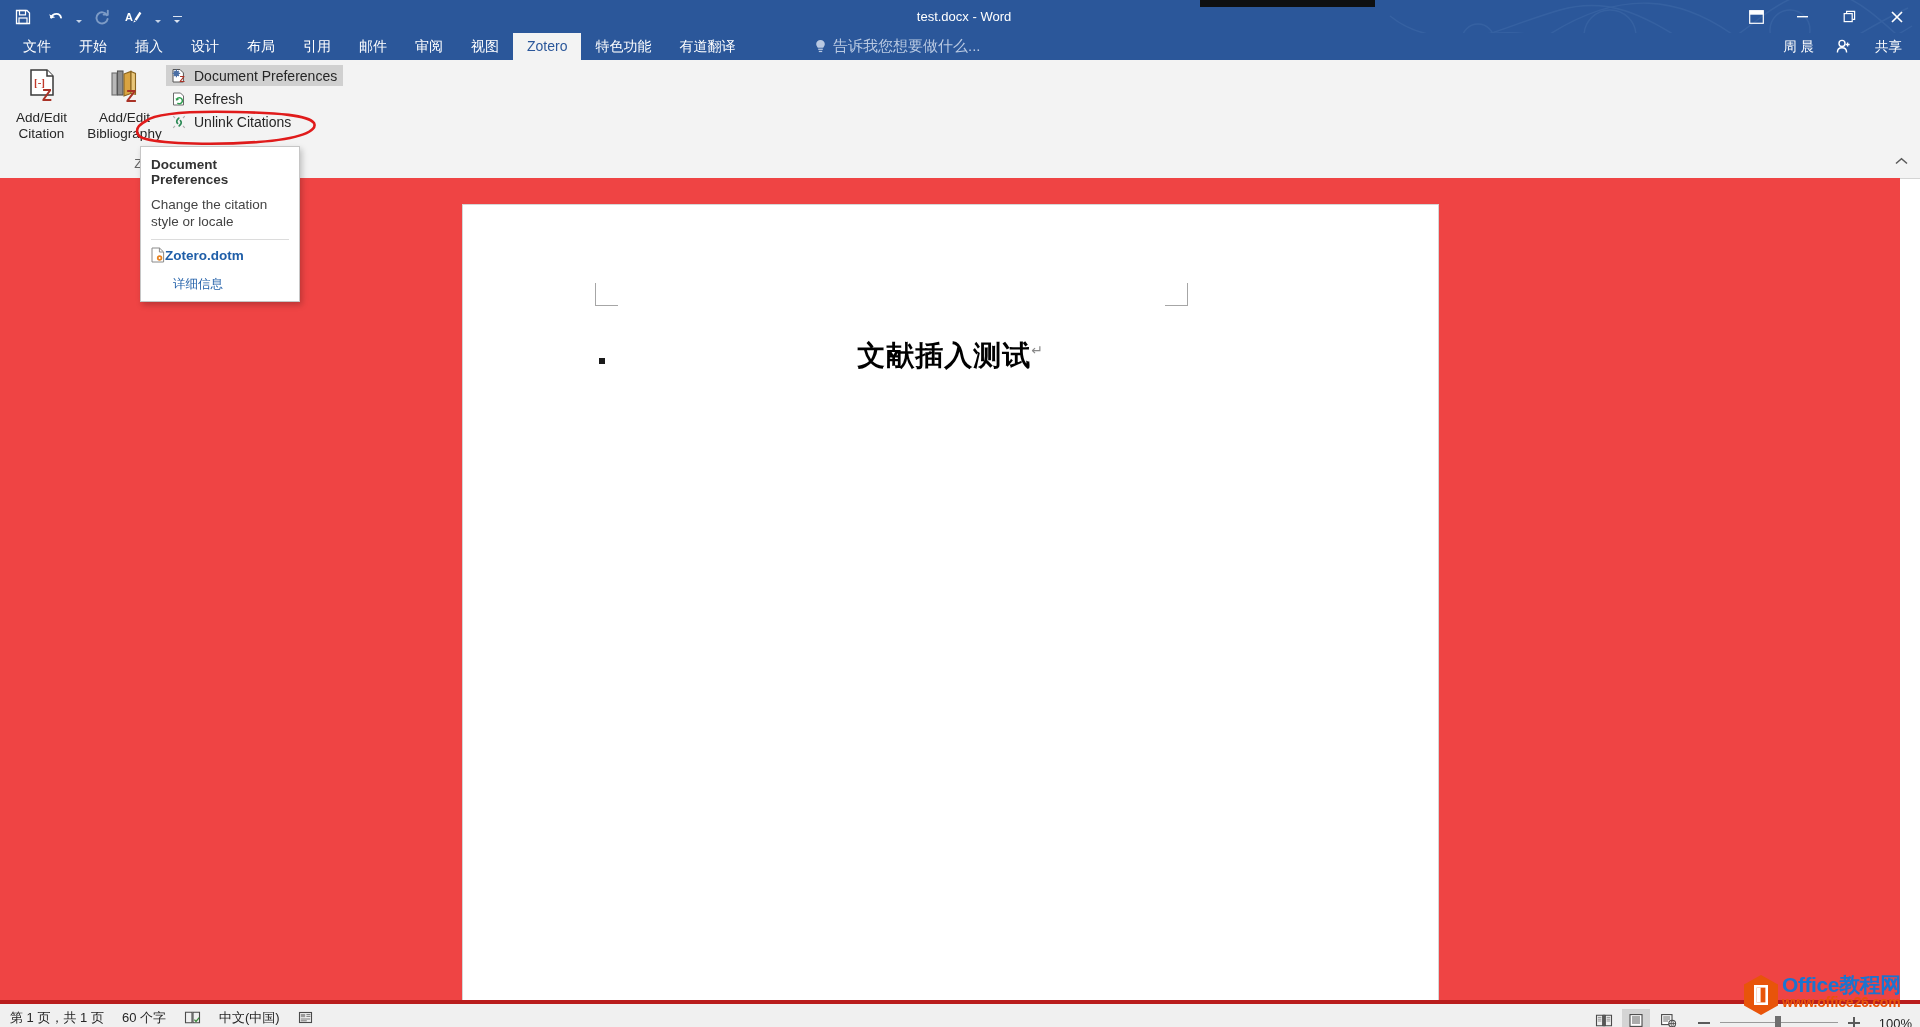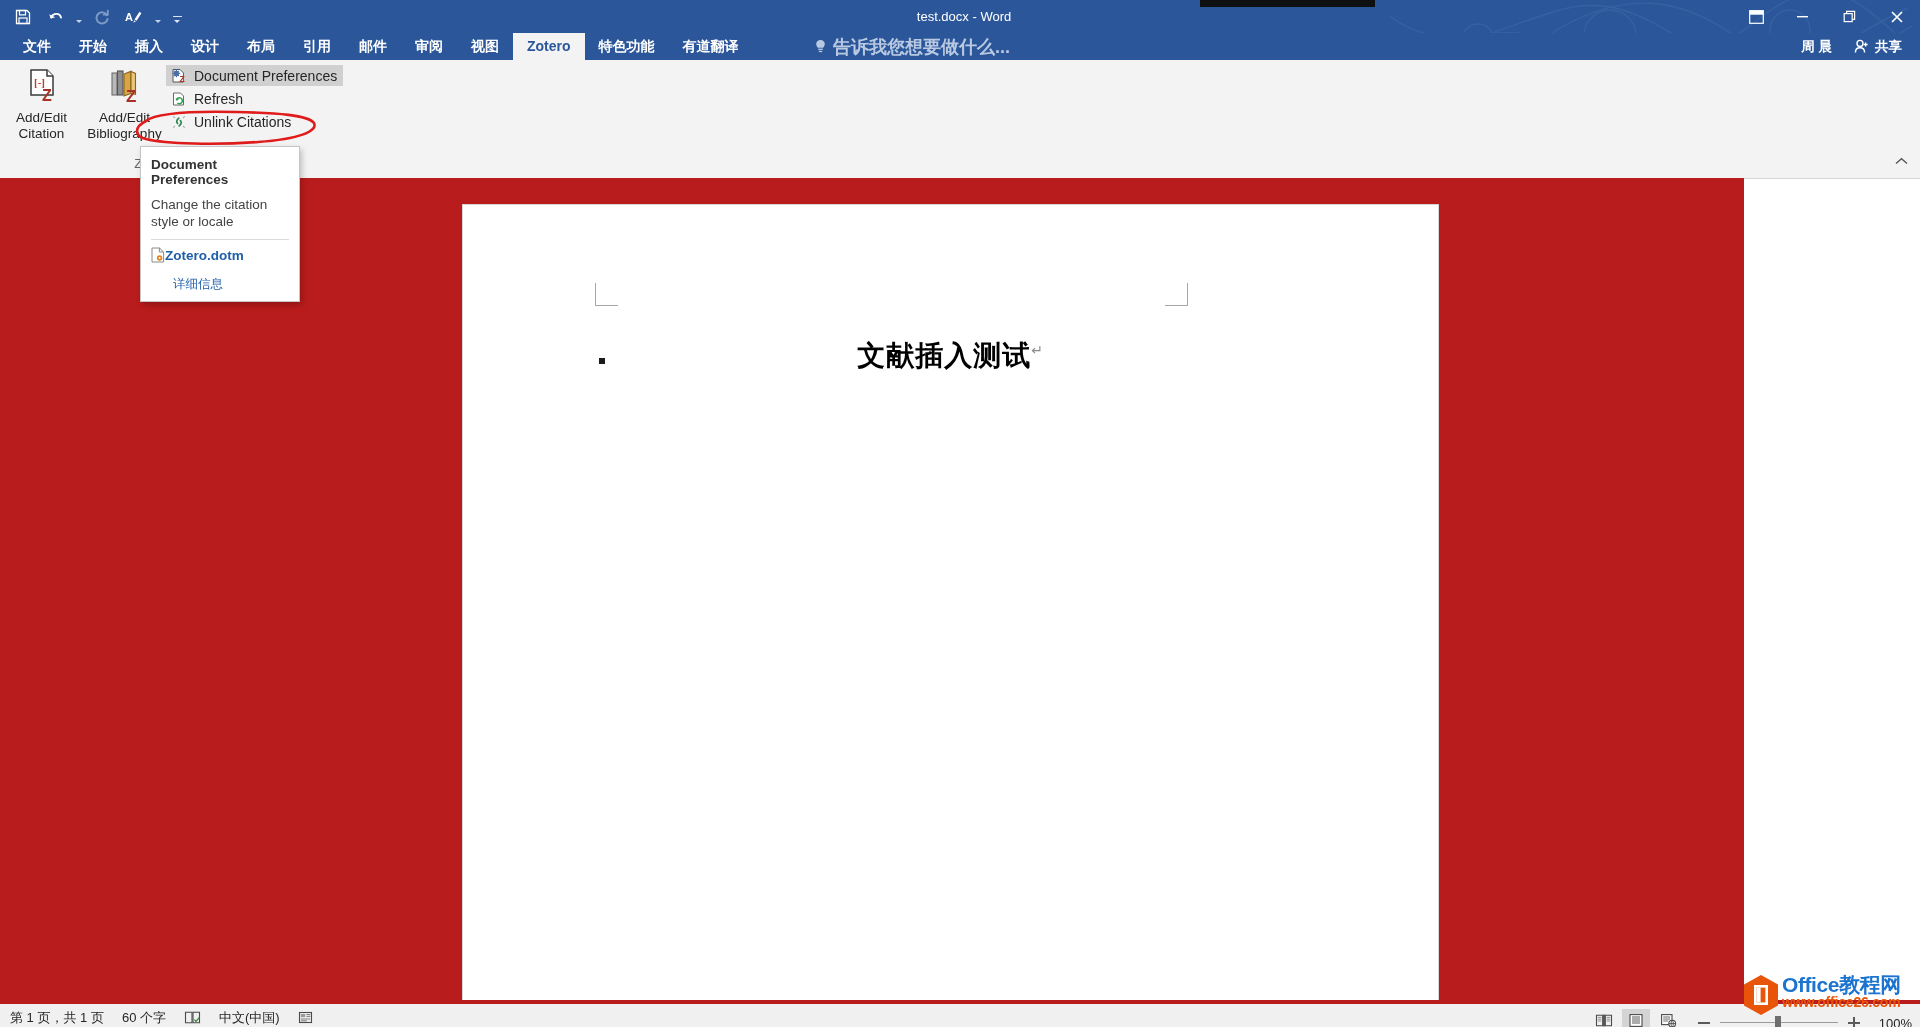--- a/index.html
+++ b/index.html
@@ -49,39 +49,38 @@
   .win-btn{
     width:47px;height:33px;display:flex;align-items:center;justify-content:center;
     color:#ffffff;font-size:15px;cursor:default;
   }
   .win-btn.ribbon-opt{width:46px;}
 
   
   .tabstrip{
     position:absolute;left:0;top:33px;width:1920px;height:27px;
     background:#2b579a;
-    font-weight:bold;
   }
   .tabs{position:absolute;left:9px;top:0;height:27px;display:flex;align-items:stretch;}
   .tab{
     padding:0 14px;height:27px;line-height:27px;color:#ffffff;font-size:14px;
     cursor:default;white-space:nowrap;
   }
   .tab.active{background:#f3f3f3;color:#2b579a;}
   .tellme{
     position:absolute;left:814px;top:0;height:27px;display:flex;align-items:center;gap:6px;
-    color:#b9c9e2;font-size:18px;
+    color:#b9c9e2;font-size:15px;
   }
   .bulb{width:13px;height:15px;display:block;}
   .tb-right{
     position:absolute;right:12px;top:0;height:27px;display:flex;align-items:center;gap:16px;
     color:#ffffff;font-size:13.5px;
   }
   .user{display:flex;align-items:center;gap:6px;}
-  .share{display:flex;align-items:center;gap:6px;padding:2px 6px;cursor:default;}
+  .share{display:flex;align-items:center;gap:24px;padding:2px 6px;cursor:default;}
 
   
   .ribbon{
     position:absolute;left:0;top:60px;width:1920px;height:118px;
     background:#f3f3f3;border-bottom:1px solid #d4d4d4;
   }
   .grp{position:absolute;left:0;top:0;height:117px;}
   .grp-body{position:absolute;left:0;top:0;height:96px;display:flex;align-items:flex-start;}
   .grp-label{
     position:absolute;left:0;top:96px;width:100%;text-align:center;
@@ -120,21 +119,21 @@
   }
   .tip-title{font-size:13.5px;font-weight:bold;color:#333333;margin-bottom:9px;}
   .tip-desc{font-size:13.5px;color:#444444;line-height:17px;}
   .tip-sep{height:1px;background:#dcdcdc;margin:9px 0 7px 0;}
   .tip-file{display:flex;align-items:center;}
   .tip-file-name{font-size:13.5px;font-weight:bold;color:#1f5ea8;}
   .tip-more{font-size:12.5px;color:#1f5ea8;margin:13px 0 0 22px;cursor:default;}
 
   
   .canvas{
-    position:absolute;left:0;top:178px;width:1744px;height:822px;background:#b91c1c;
+    position:absolute;left:0;top:178px;width:1900px;height:822px;background:#ef4444;
   }
   .page{
     position:absolute;left:462px;top:26px;width:975px;height:800px;
     background:#ffffff;border:1px solid #d6d6d6;border-bottom:none;
   }
   .mk{position:absolute;width:22px;height:22px;}
   .mk.tl{left:132px;top:78px;border-left:1px solid #a6a6a6;border-bottom:1px solid #a6a6a6;}
   .mk.tr{left:702px;top:78px;border-right:1px solid #a6a6a6;border-bottom:1px solid #a6a6a6;}
   .bullet-dot{position:absolute;left:136px;top:153px;width:6px;height:6px;background:#1a1a1a;}
   .doc-title{

